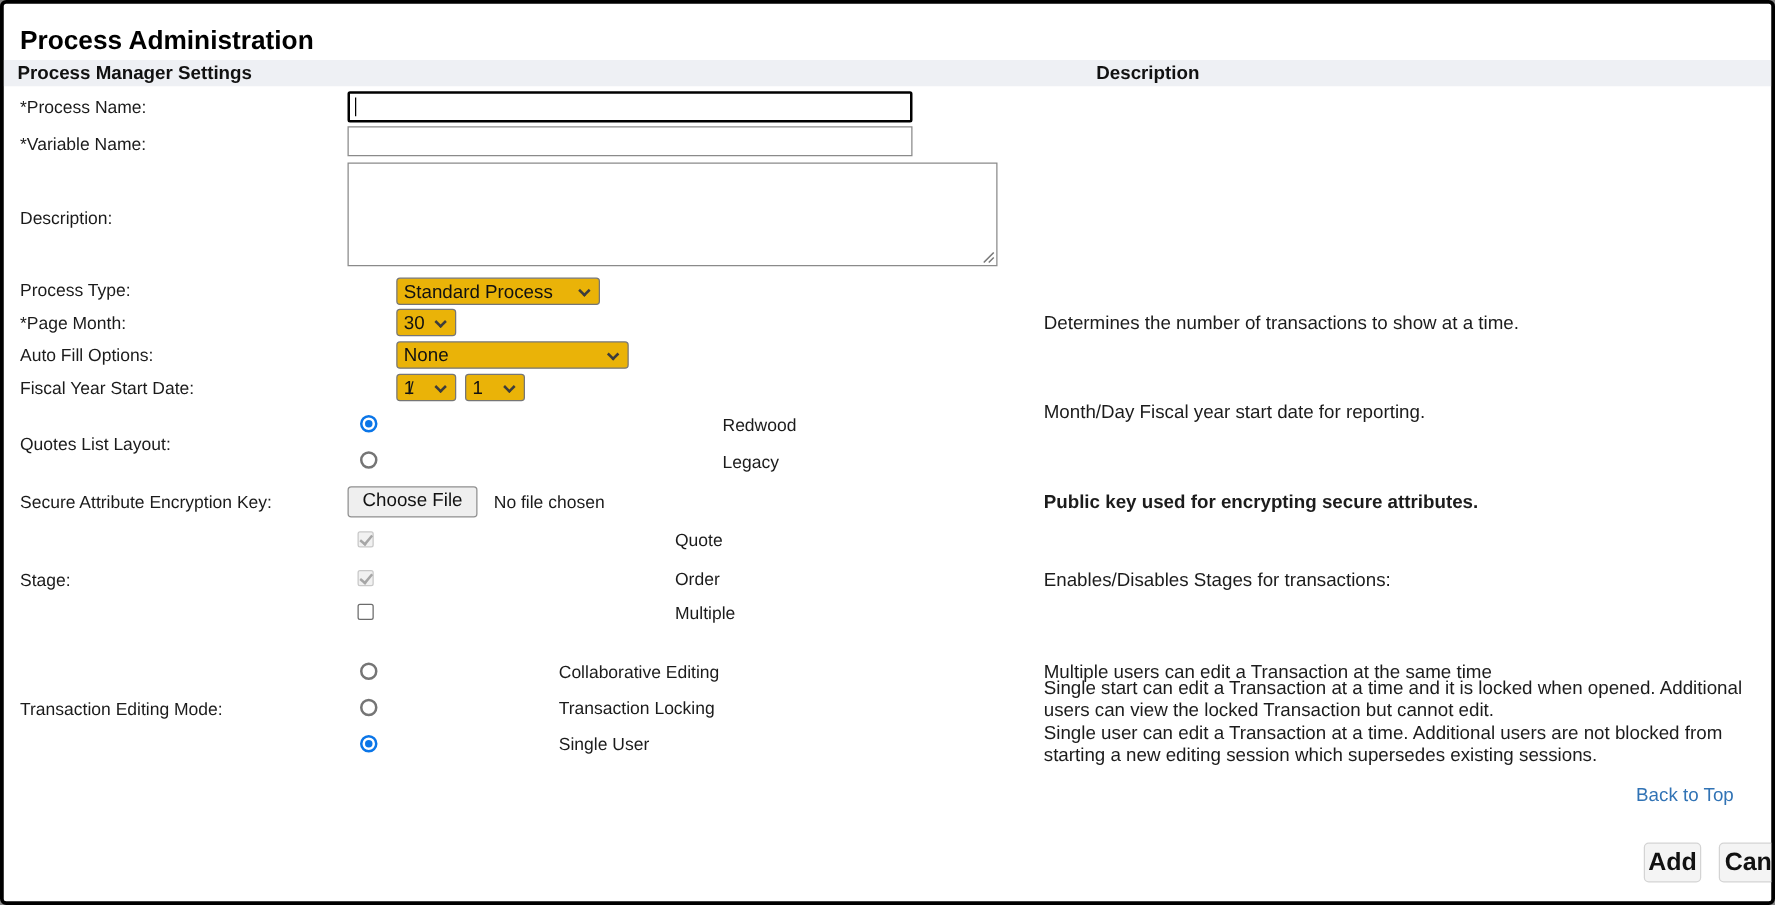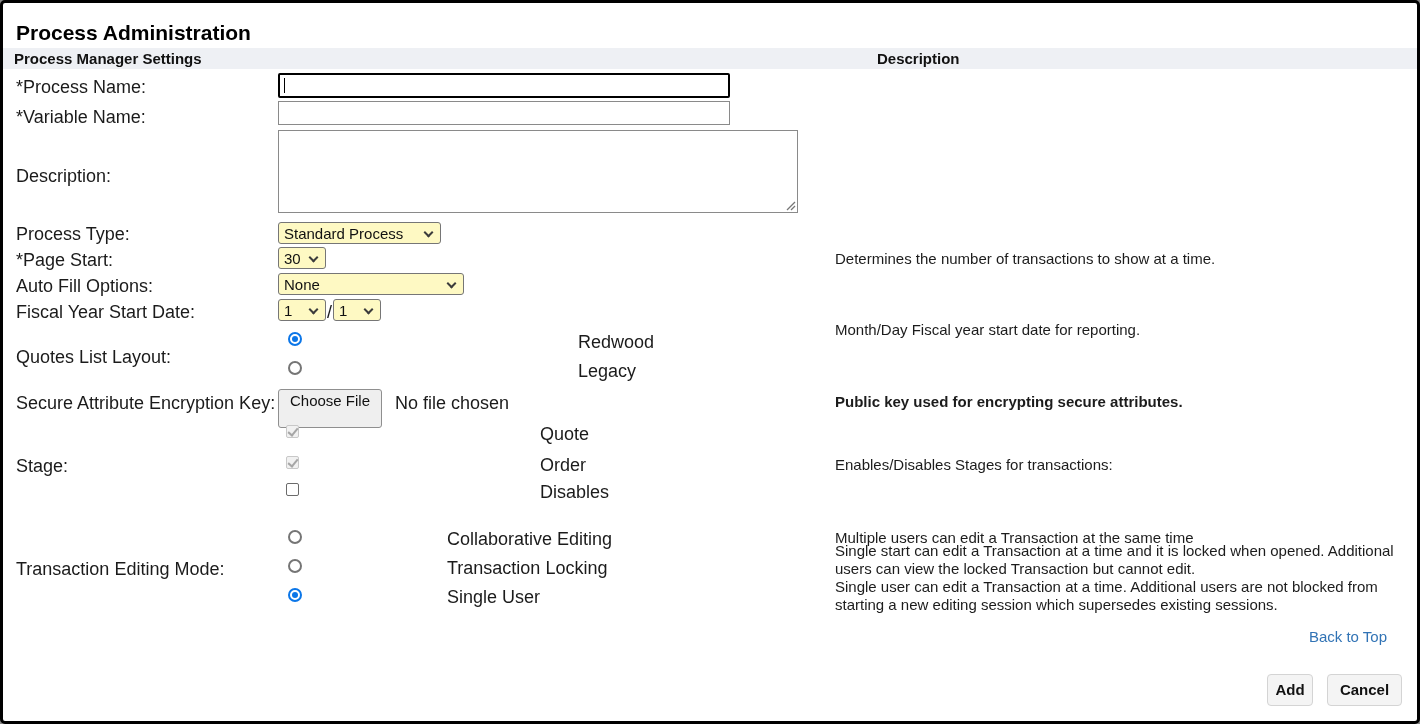--- a/index.html
+++ b/index.html
@@ -4,41 +4,41 @@
 <style>
   * { margin:0; padding:0; box-sizing:border-box; }
   html,body { background:#888; }
   body { font-family:"Liberation Sans", sans-serif; }
   #page {
     position:relative; width:1420px; height:724px;
     background:#ffffff; border:3px solid #000; border-radius:5px;
     overflow:hidden;
   }
   .abs { position:absolute; }
-  .lbl { font-size:18px; color:#1b1b1b; white-space:nowrap; }
+  .lbl { font-size:14px; color:#1b1b1b; white-space:nowrap; }
   .desc { font-size:15px; color:#1c1c1c; white-space:nowrap; }
 
   #title { left:13px; top:18px; font-size:21px; font-weight:bold; color:#000; }
 
   #header-bar { left:0; right:0; top:45px; height:21px; background:#eef0f4; }
   #settings-header { left:11px; top:2px; font-size:15px; font-weight:bold; color:#111; position:absolute; }
   #description-header { left:874px; top:2px; font-size:15px; font-weight:bold; color:#111; position:absolute; }
 
   
   .text-input { background:#fff; border:1px solid #8a8a8a; }
   .text-input.focused { border:2px solid #000; border-radius:2px; }
   .caret { position:absolute; left:4px; top:3px; width:1px; height:15px; background:#000; }
 
   .textarea { background:#fff; border:1px solid #8a8a8a; position:absolute; }
   .resize-grip { position:absolute; right:1px; bottom:1px; width:12px; height:12px; }
 
   
   .select {
-    position:absolute; background:#fef9c3; border:1px solid #767676; border-radius:3px;
-    font-size:15px; color:#111; line-height:19px; padding:1px 20px 0 5px; height:22px;
+    position:absolute; background:#eab308; border:1px solid #767676; border-radius:3px;
+    font-size:15px; color:#111; line-height:19px; padding:1px 20px 0 5px; height:22px;margin-left:39px;
   }
   .chev {
     position:absolute; right:8px; top:6px; width:7px; height:7px;
     border-right:2px solid #3c3c3c; border-bottom:2px solid #3c3c3c;
     transform:rotate(45deg);
   }
 
   
   .radio { position:absolute; width:14px; height:14px; border-radius:50%;
            border:2px solid #757575; background:#fff; }
@@ -49,31 +49,31 @@
   
   .cbox { position:absolute; width:13px; height:13px; border-radius:2px;
           background:#fff; border:1px solid #6b6b6b; }
   .cbox.dis { background:#f1f1f1; border:1px solid #c8c8c8; }
   .cbox.dis::after { content:""; position:absolute; left:3px; top:0px;
           width:4px; height:8px; border-right:2px solid #a6a6a6;
           border-bottom:2px solid #a6a6a6; transform:rotate(40deg); }
 
   
   #choose-file-btn {
-    position:absolute; left:275px; top:386px; height:39px; padding:0 11px;
+    position:absolute; left:275px; top:386px; height:25px; padding:0 11px;
     background:#efefef; border:1px solid #8f8f8f; border-radius:3px;
     font-size:15px; color:#111; line-height:21px;
   }
 
   #back-to-top { right:30px; top:625px; font-size:15px; color:#3173b5; cursor:pointer; }
 
   .btn {
     position:absolute; top:671px; height:32px; background:#f4f4f4;
-    border:1px solid #d4d4d4; border-radius:4px; font-size:15px; font-weight:bold;
-    color:#111; text-align:center; line-height:30px; cursor:pointer;
+    border:1px solid #d4d4d4; border-radius:4px; font-size:20px; font-weight:bold;
+    color:#111; text-align:center; line-height:30px; cursor:pointer;margin-left:48px;
   }
   #add-btn { left:1264px; width:46px; }
   #cancel-btn { left:1324px; width:75px; }
 
   .tem-desc { position:absolute; left:832px; width:578px; font-size:15px;
               color:#1c1c1c; line-height:18px; white-space:normal; }
 </style>
 </head>
 <body>
 
@@ -101,21 +101,21 @@
       <line x1="7" y1="11" x2="11" y2="7" stroke="#777" stroke-width="1.2"></line>
     </svg>
   </div>
 
   <div class="abs lbl" style="left:13px; top:221px;">Process Type:</div>
   <div class="select" style="left:275px; top:219px; width:163px;">
     <span>Standard Process</span>
     <span class="chev"></span>
   </div>
 
-  <div class="abs lbl" style="left:13px; top:247px;">*Page Start:</div>
+  <div class="abs lbl" style="left:13px; top:247px;">*Page Month:</div>
   <div class="select" style="left:275px; top:244px; width:48px;">
     <span>30</span>
     <span class="chev"></span>
   </div>
   <div class="abs desc" style="left:832px; top:247px;">Determines the number of transactions to show at a time.</div>
 
   <div class="abs lbl" style="left:13px; top:273px;">Auto Fill Options:</div>
   <div class="select" style="left:275px; top:270px; width:186px;">
     <span>None</span>
     <span class="chev"></span>
@@ -143,21 +143,21 @@
   <div id="choose-file-btn">Choose File</div>
   <div class="abs lbl" style="left:392px; top:390px;">No file chosen</div>
   <div class="abs desc" style="left:832px; top:390px;font-weight:bold;">Public key used for encrypting secure attributes.</div>
 
   <div class="abs lbl" style="left:13px; top:453px;">Stage:</div>
   <div class="cbox dis" style="left:283px; top:422px;"></div>
   <div class="abs lbl" style="left:537px; top:421px;">Quote</div>
   <div class="cbox dis" style="left:283px; top:453px;"></div>
   <div class="abs lbl" style="left:537px; top:452px;">Order</div>
   <div class="cbox" style="left:283px; top:480px;"></div>
-  <div class="abs lbl" style="left:537px; top:479px;">Disables</div>
+  <div class="abs lbl" style="left:537px; top:479px;">Multiple</div>
   <div class="abs desc" style="left:832px; top:453px;">Enables/Disables Stages for transactions:</div>
 
   <div class="abs lbl" style="left:13px; top:556px;">Transaction Editing Mode:</div>
   <div class="radio" style="left:285px; top:527px;"></div>
   <div class="abs lbl" style="left:444px; top:526px;">Collaborative Editing</div>
   <div class="radio" style="left:285px; top:556px;"></div>
   <div class="abs lbl" style="left:444px; top:555px;">Transaction Locking</div>
   <div class="radio sel" style="left:285px; top:585px;"></div>
   <div class="abs lbl" style="left:444px; top:584px;">Single User</div>
 

